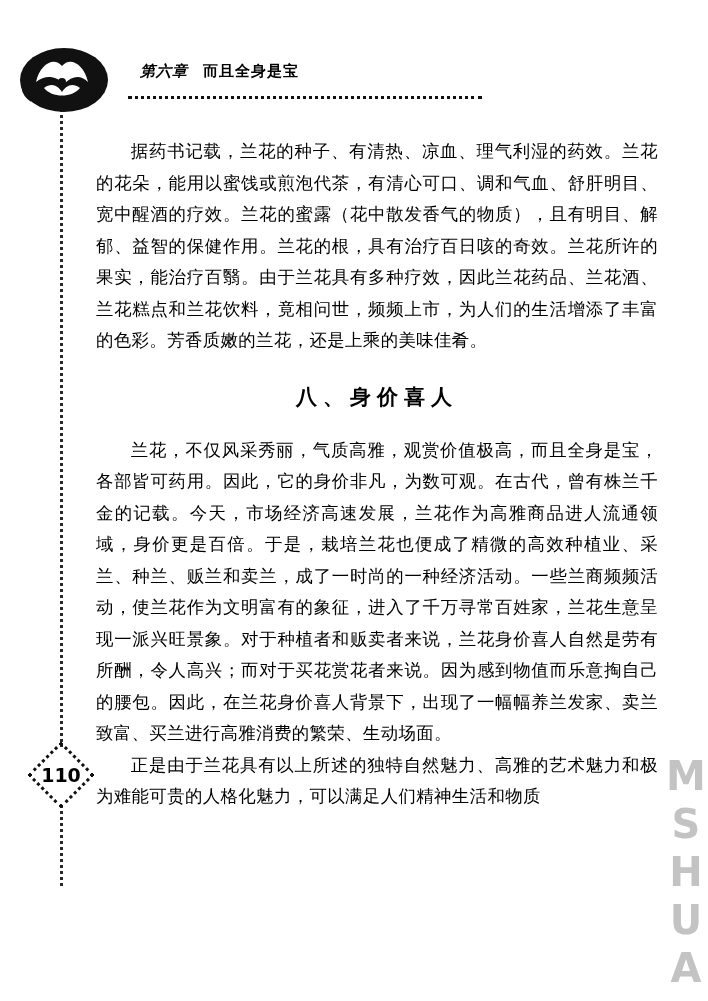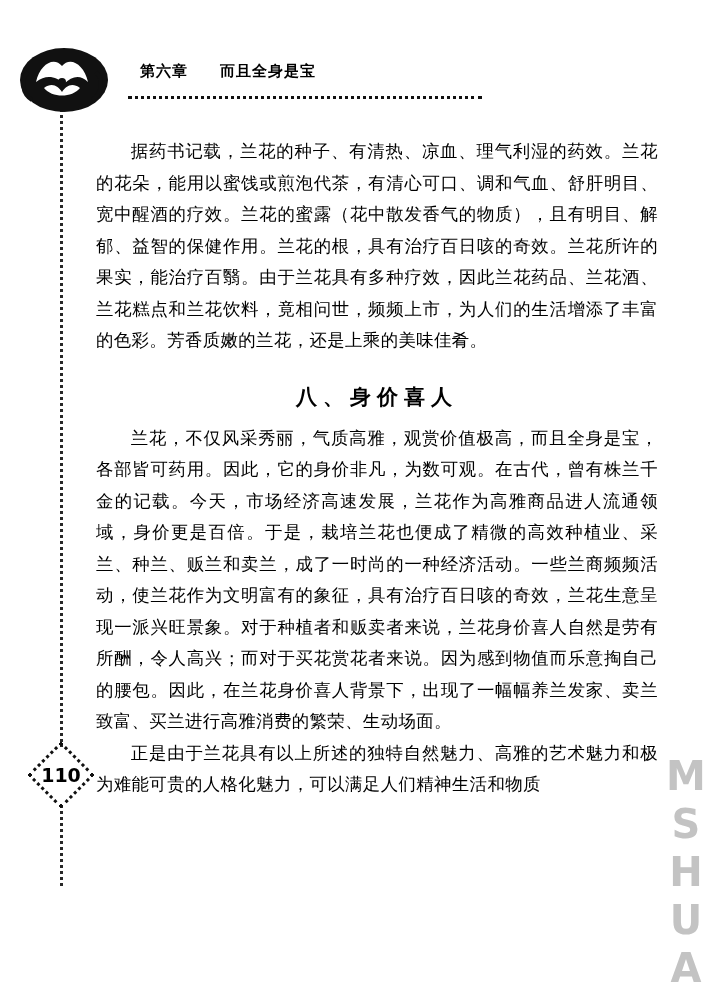--- a/index.html
+++ b/index.html
@@ -47,21 +47,22 @@
     position: absolute;
     left: 140px;
     top: 62px;
     font-size: 15px;
     letter-spacing: 1px;
     font-family: "DejaVu Sans", "Liberation Sans", sans-serif;
     font-weight: 600;
     white-space: nowrap;
   }
   .header-title .chap {
-    margin-right: 32px;
+    margin-right: 15px;
+    font-style: italic;
   }
 
   .header-rule {
     position: absolute;
     left: 128px;
     top: 96px;
     width: 354px;
     height: 0;
     border-top: 3px dotted #111;
   }
@@ -108,21 +109,21 @@
     text-indent: 2em;
     letter-spacing: .4px;
   }
   p.para + p.para { margin-top: 0; }
 
   h2.section-heading {
     font-size: 21px;
     font-weight: 700;
     text-align: center;
     letter-spacing: 6px;
-    margin: 26px 0 12px 0;
+    margin: 26px 0 24px 0;
     font-family: "DejaVu Sans", "Liberation Sans", sans-serif;
   }
 
   
   .watermark {
     position: absolute;
     right: 4px;
     bottom: 8px;
     font-family: "DejaVu Sans", "Liberation Sans", sans-serif;
     font-size: 40px;
@@ -161,19 +162,19 @@
   <div class="page-number">
     <span class="badge-ring"></span>
     <span class="num">110</span>
   </div>
 
   <div class="content">
     <p class="para">据药书记载，兰花的种子、有清热、凉血、理气利湿的药效。兰花的花朵，能用以蜜饯或煎泡代茶，有清心可口、调和气血、舒肝明目、宽中醒酒的疗效。兰花的蜜露（花中散发香气的物质），且有明目、解郁、益智的保健作用。兰花的根，具有治疗百日咳的奇效。兰花所许的果实，能治疗百翳。由于兰花具有多种疗效，因此兰花药品、兰花酒、兰花糕点和兰花饮料，竟相问世，频频上市，为人们的生活增添了丰富的色彩。芳香质嫩的兰花，还是上乘的美味佳肴。</p>
 
     <h2 class="section-heading">八、身价喜人</h2>
 
-    <p class="para">兰花，不仅风采秀丽，气质高雅，观赏价值极高，而且全身是宝，各部皆可药用。因此，它的身价非凡，为数可观。在古代，曾有株兰千金的记载。今天，市场经济高速发展，兰花作为高雅商品进人流通领域，身价更是百倍。于是，栽培兰花也便成了精微的高效种植业、采兰、种兰、贩兰和卖兰，成了一时尚的一种经济活动。一些兰商频频活动，使兰花作为文明富有的象征，具有治疗百日咳的奇效，兰花生意呈现一派兴旺景象。对于种植者和贩卖者来说，兰花身价喜人自然是劳有所酬，令人高兴；而对于买花赏花者来说。因为感到物值而乐意掏自己的腰包。因此，在兰花身价喜人背景下，出现了一幅幅养兰发家、卖兰致富、买兰进行高雅消费的繁荣、生动场面。</p>
+    <p class="para">兰花，不仅风采秀丽，气质高雅，观赏价值极高，而且全身是宝，各部皆可药用。因此，它的身价非凡，为数可观。在古代，曾有株兰千金的记载。今天，市场经济高速发展，兰花作为高雅商品进人流通领域，身价更是百倍。于是，栽培兰花也便成了精微的高效种植业、采兰、种兰、贩兰和卖兰，成了一时尚的一种经济活动。一些兰商频频活动，使兰花作为文明富有的象征，进入了千万寻常百姓家，兰花生意呈现一派兴旺景象。对于种植者和贩卖者来说，兰花身价喜人自然是劳有所酬，令人高兴；而对于买花赏花者来说。因为感到物值而乐意掏自己的腰包。因此，在兰花身价喜人背景下，出现了一幅幅养兰发家、卖兰致富、买兰进行高雅消费的繁荣、生动场面。</p>
     <p class="para">正是由于兰花具有以上所述的独特自然魅力、高雅的艺术魅力和极为难能可贵的人格化魅力，可以满足人们精神生活和物质</p>
   </div>
 
   <div class="watermark">MSHUA</div>
 
 </div>
 
 </body></html>

